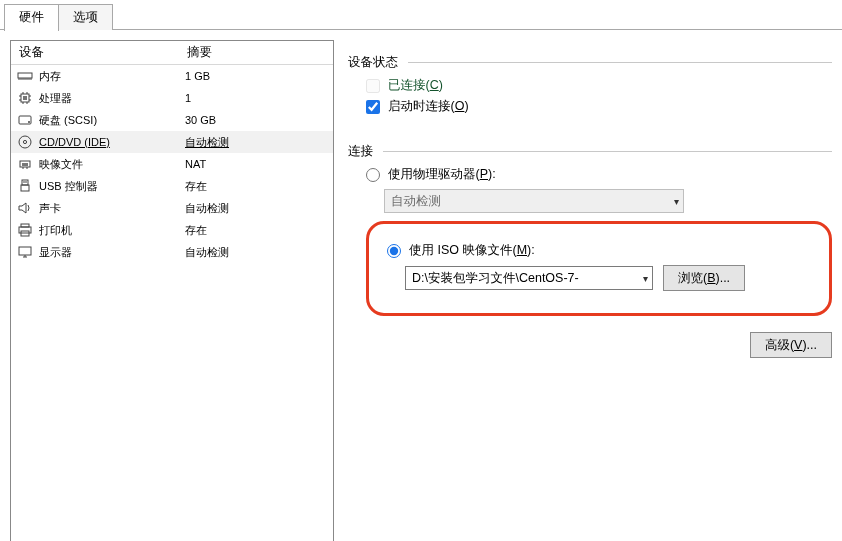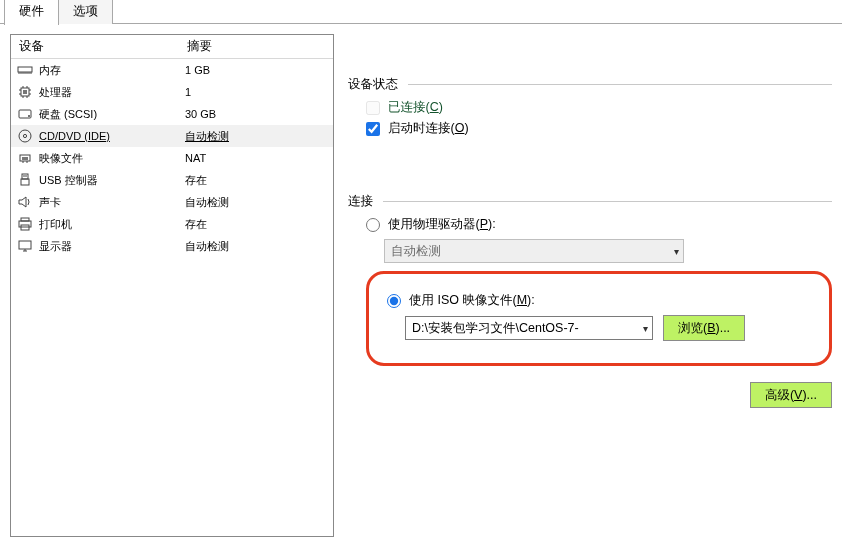--- a/index.html
+++ b/index.html
@@ -10,21 +10,21 @@
     color: #000;
     background: #fff;
     width: 842px;
     height: 541px;
     overflow: hidden;
   }
   
   .tabs {
     display: flex;
     align-items: flex-end;
-    height: 24px;
+    height: 30px;
     padding-left: 4px;
     position: relative;
   }
   .tabs::after {
     content: "";
     position: absolute;
     bottom: 0;
     left: 0;
     right: 0;
     height: 1px;
@@ -109,21 +109,20 @@
     padding: 8px 0 2px 0;
     margin: 6px 0 14px 0;
   }
   .group .group-title {
     position: relative;
     display: flex;
     align-items: center;
     color: #000;
     font-size: 12.5px;
     margin-bottom: 6px;
-    margin-top: 28px;
   }
   .group .group-title .line {
     flex: 1;
     height: 1px;
     background: #c8c8c8;
     margin-left: 10px;
   }
   .group-body {
     padding-left: 18px;
   }
@@ -168,21 +167,21 @@
   .combo.disabled {
     background: #efefef;
     color: #6d6d6d;
     border-color: #bfbfbf;
   }
   .btn {
     display: inline-flex;
     align-items: center;
     justify-content: center;
     border: 1px solid #8a8a8a;
-    background: #bef264;
+    background: #e5e5e5;
     height: 26px;
     padding: 0 14px;
     font-size: 12.5px;
     cursor: default;
   }
   .callout {
     border: 3px solid #e63b1f;
     border-radius: 18px;
     padding: 14px 28px 18px 18px;
     margin-top: 8px;

